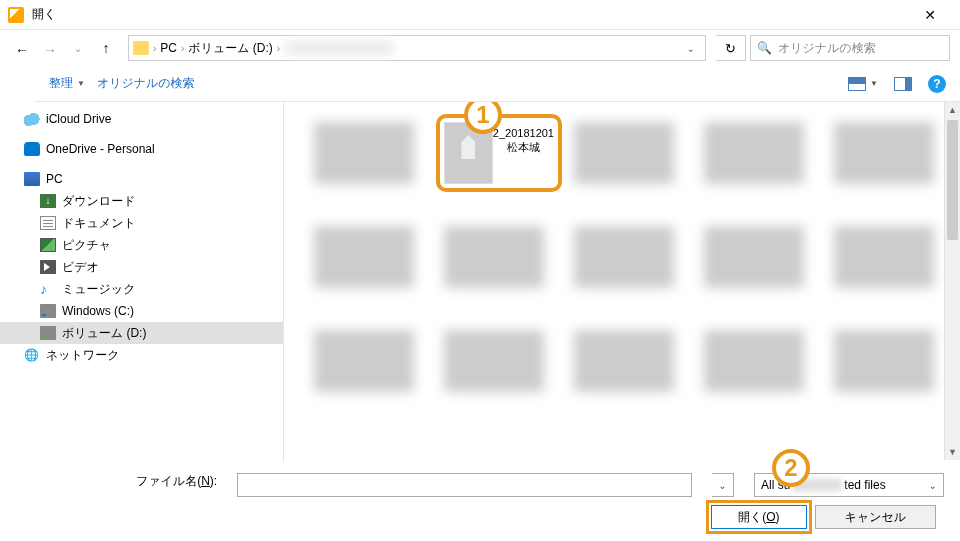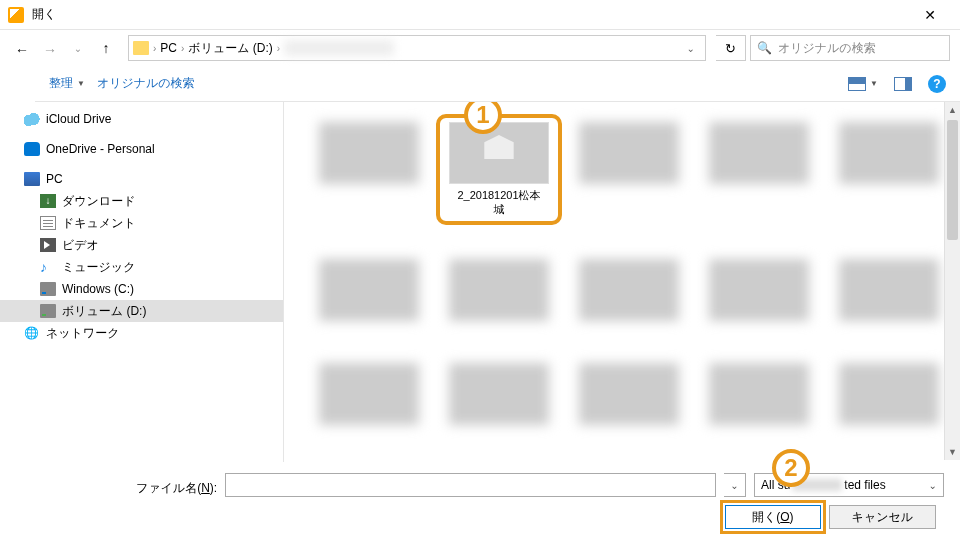--- a/index.html
+++ b/index.html
@@ -51,21 +51,21 @@
 .ico-video { background: #555; position:relative;}
 .ico-video::after{content:"";position:absolute;left:4px;top:3px;border-left:6px solid #fff;border-top:4px solid transparent;border-bottom:4px solid transparent;}
 .ico-music { color:#1e88e5; font-size:14px; line-height:14px; }
 .ico-drive { background: #888; border-radius: 1px; position:relative; }
 .ico-drive::after{content:"";position:absolute;bottom:2px;left:2px;width:4px;height:2px;background:#4caf50;}
 .ico-drive.win::after{background:#0078d4;}
 .ico-network { color:#1e88e5; font-size:12px; }
 
 .file-grid { flex: 1; position: relative; overflow: hidden; padding: 20px 30px; }
 .grid-inner { display: grid; grid-template-columns: repeat(5, 110px); gap: 42px 20px; }
-.file-item { width: 110px; display: flex; flex-direction: column; align-items: center; }
+.file-item { width: 110px; display: flex; flex-direction: row; }
 .file-item .thumb { width: 100px; height: 62px; background: #ccc; border: 1px solid #ddd; }
 .file-item .label { font-size: 11px; text-align: center; margin-top: 4px; line-height: 1.3; width: 90px; }
 .file-item.blurred .thumb { filter: blur(6px); border: none; }
 .file-item.selected { outline: 4px solid #E8991C; outline-offset: 4px; border-radius: 2px; }
 .thumb-castle { background: linear-gradient(#5a8fc7 55%, #4a6b3a 55% 75%, #2d4a5e 75%); position: relative; }
 .thumb-castle::after { content:""; position:absolute; left:35%; top:20%; width:30%; height:40%; background:#eee; clip-path: polygon(50% 0,100% 30%,100% 100%,0 100%,0 30%);}
 
 .t1 { background: linear-gradient(#7a9b5e, #4a6b3a); }
 .t3 { background: linear-gradient(#6b4a3a 30%, #5e7a4a 30%); }
 .t4 { background: linear-gradient(#7aa05e, #a0b070); }
@@ -77,30 +77,30 @@
 .t10 { background: linear-gradient(#b0a88a, #8a7a5e); }
 .t11 { background: linear-gradient(#6b9a5e, #4a7a3e); }
 .t12 { background: linear-gradient(#a0a0a0, #707070); }
 .t13 { background: linear-gradient(#5a8fc7, #3a6fa7); }
 .t14 { background: linear-gradient(#8ab08a, #5e8a5e); }
 .t15 { background: linear-gradient(#8aa0b0 50%, #6b8a5e 50%); }
 
 .callout { position: absolute; width: 38px; height: 38px; border: 4px solid #E8991C; border-radius: 50%; display: flex; align-items: center; justify-content: center; color: #E8991C; font-size: 24px; font-weight: bold; background: #fff; z-index: 20; }
 
 .footer { position: absolute; bottom: 0; left: 0; right: 0; padding: 10px 16px 12px; }
-.fn-row { display: flex; align-items: flex-end; gap: 8px; margin-bottom: 8px; }
+.fn-row { display: flex; align-items: flex-start; gap: 20px; margin-bottom: 8px; }
 .fn-label { font-size: 12px; color: #000; margin-left: 120px; }
 .fn-label u { text-decoration: underline; }
 .fn-input { flex: 1; height: 24px; border: 1px solid #aaa; font-size: 12px; padding: 0 4px; background: #fff; }
 .fn-drop { width: 22px; height: 24px; border: 1px solid #aaa; border-left: none; display: flex; align-items: center; justify-content: center; font-size: 10px; color: #555; }
 .filter-box { width: 190px; height: 24px; border: 1px solid #aaa; display: flex; align-items: center; padding: 0 6px; font-size: 12px; position: relative; }
 .filter-box .blur-mid { filter: blur(3px); background: #ddd; width: 50px; height: 12px; margin: 0 2px; display: inline-block; border-radius: 2px; }
 .filter-box .drop2 { margin-left: auto; font-size: 10px; color: #555; }
 .btn-row { display: flex; justify-content: flex-end; gap: 8px; padding-right: 8px; }
-.btn { height: 24px; padding: 0 22px; border: 1px solid #aaa; background: #f0f0f0; font-size: 12px; display: flex; align-items: center; cursor: pointer; }
+.btn { height: 24px; padding: 0 29px; border: 1px solid #aaa; background: #f0f0f0; font-size: 12px; display: flex; align-items: center; cursor: pointer; }
 .btn.primary { outline: 3px solid #E8991C; outline-offset: 2px; border-color: #0078d4; background: #fff; padding: 0 26px; }
 
 .scrollbar-v { position: absolute; right: 0; top: 102px; width: 16px; height: 358px; background: #f0f0f0; border-left: 1px solid #e0e0e0; }
 .scrollbar-v .thumb-sb { position: absolute; top: 18px; left: 2px; right: 2px; height: 120px; background: #ccc; border-radius: 2px; }
 .scrollbar-v .arrow { position: absolute; left: 0; right: 0; height: 16px; display: flex; align-items: center; justify-content: center; font-size: 9px; color: #666; }
 .scrollbar-v .arrow.up { top: 0; }
 .scrollbar-v .arrow.down { bottom: 0; }
 </style>
 </head>
 <body>
@@ -169,20 +169,24 @@
       </div>
       <div class="tree-item sub">
         <div class="ico ico-downloads"></div>
         <span>ダウンロード</span>
       </div>
       <div class="tree-item sub">
         <div class="ico ico-docs"></div>
         <span>ドキュメント</span>
       </div>
       <div class="tree-item sub">
+        <div class="ico ico-pics"></div>
+        <span>ピクチャ</span>
+      </div>
+      <div class="tree-item sub">
         <div class="ico ico-video"></div>
         <span>ビデオ</span>
       </div>
       <div class="tree-item sub">
         <div class="ico ico-music" style="background: none;">♪</div>
         <span>ミュージック</span>
       </div>
       <div class="tree-item sub">
         <div class="ico ico-drive win"></div>
         <span>Windows (C:)</span>

